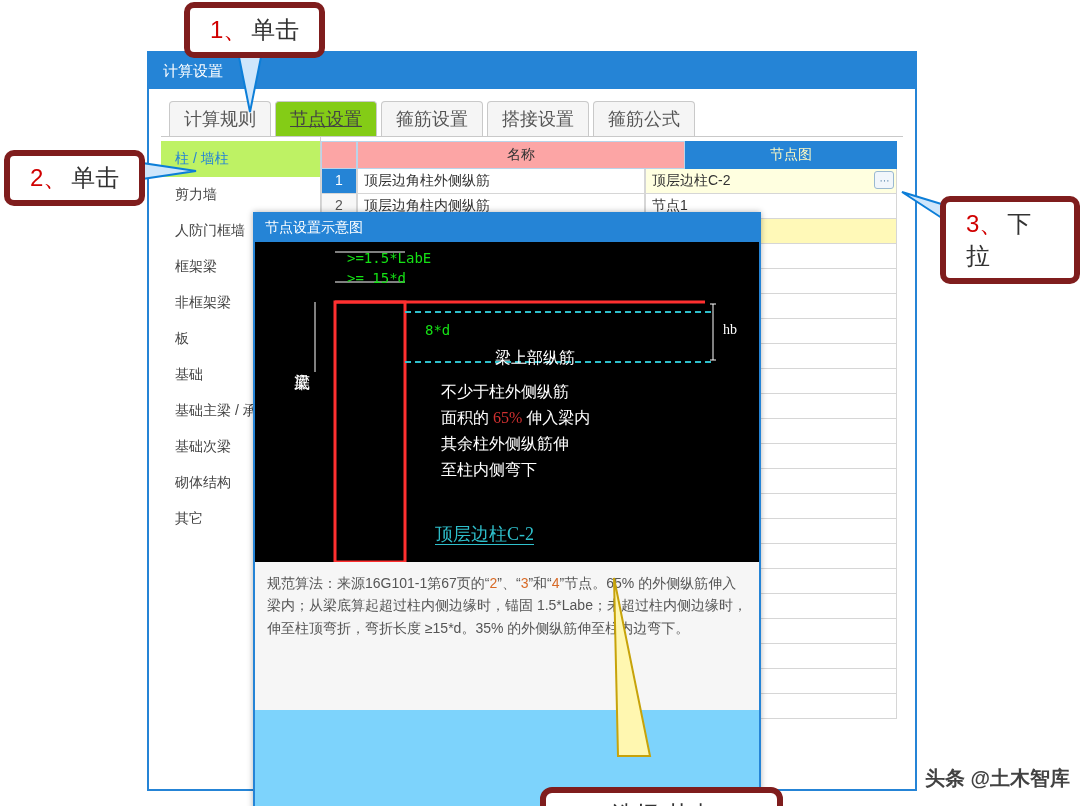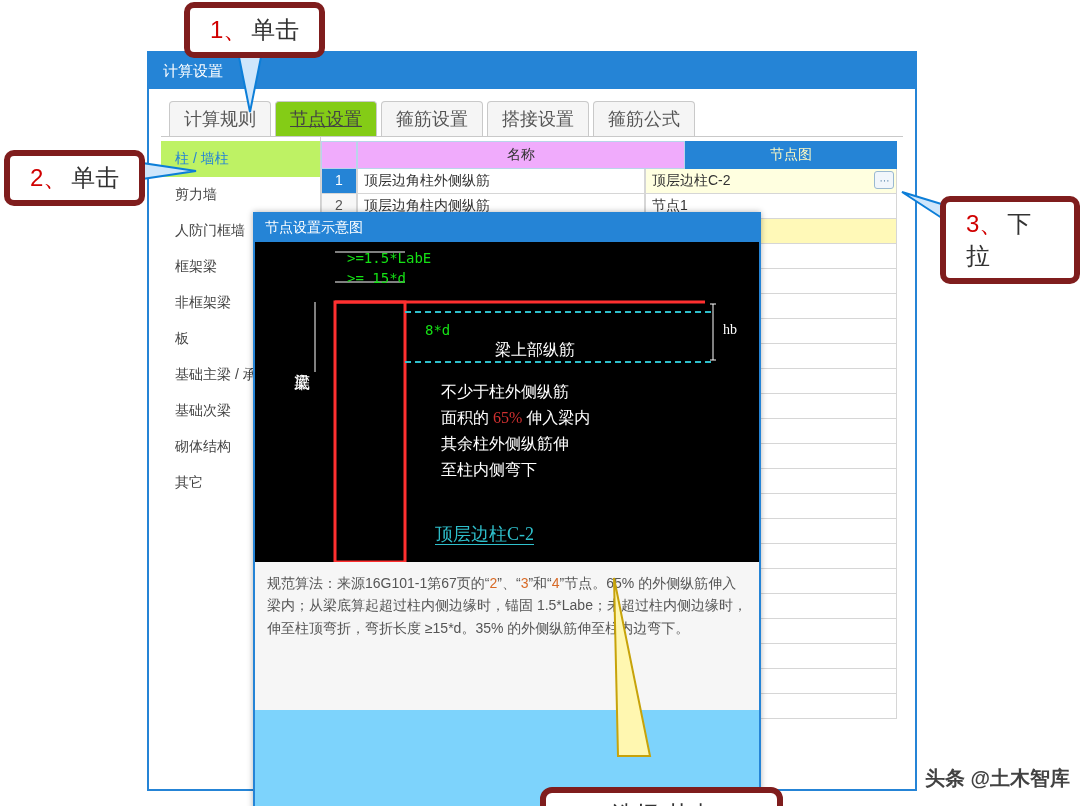--- a/index.html
+++ b/index.html
@@ -27,21 +27,21 @@
   .content { display: flex; height: 660px; }
 
   
   .sidebar { width: 160px; border-right: 1px solid #d0d0d0; padding: 4px 0; }
   .side-item { padding: 9px 14px; color: #444; cursor: pointer; font-size: 14px; }
   .side-item.sel { background: #bef264; color: #2584d6; }
 
   
   .grid { flex: 1; padding: 4px 6px 0 0; position: relative; }
   .ghead { display: flex; }
-  .ghead .gh { background: #f0abfc; border: 1px solid #b9d4ea; color: #333;
+  .ghead .gh { background: #fca5a5; border: 1px solid #b9d4ea; color: #333;
                text-align: center; font-size: 14px; padding: 4px 0; }
   .ghead .gh.idx { width: 36px; }
   .ghead .gh.name { flex: 1; }
   .ghead .gh.node { width: 212px; background: #2584d6; color: #fef9c3; border-color:#2584d6; }
 
   .row { display: flex; }
   .cell { border: 1px solid #d6d6d6; border-top: none; padding: 3px 6px; font-size: 14px;
           background: #fff; }
   .cell.idx { width: 36px; text-align: center; color: #555; background: #f7f7f7; }
   .cell.name { flex: 1; }
@@ -117,20 +117,21 @@
     </div>
 
     <div class="content">
       <div class="sidebar">
         <div class="side-item sel">柱 / 墙柱</div>
         <div class="side-item">剪力墙</div>
         <div class="side-item">人防门框墙</div>
         <div class="side-item">框架梁</div>
         <div class="side-item">非框架梁</div>
         <div class="side-item">板</div>
+        <div class="side-item">基础</div>
         <div class="side-item">基础主梁 / 承台梁</div>
         <div class="side-item">基础次梁</div>
         <div class="side-item">砌体结构</div>
         <div class="side-item">其它</div>
       </div>
 
       <div class="grid">
         <div class="ghead">
           <div class="gh idx"></div>
           <div class="gh name">名称</div>
@@ -271,21 +272,21 @@
 
       <line x1="458" y1="62" x2="458" y2="118" stroke="#fff" stroke-width="1"></line>
       <path d="M455,62 h6 M455,118 h6" stroke="#fff" stroke-width="1"></path>
     </svg>
 
     <div class="dia-txt g" style="left:92px; top:8px;">&gt;=1.5*LabE</div>
     <div class="dia-txt g" style="left:92px; top:28px;">&gt;= 15*d</div>
     <div class="dia-txt g" style="left:170px; top:80px;">8*d</div>
     <div class="dia-txt" style="left:36px; top:118px; writing-mode:vertical-rl;">梁底</div>
     <div class="dia-txt" style="left:468px; top:80px; font-size:14px;">hb</div>
-    <div class="dia-txt" style="left:240px; top:98px;">梁上部纵筋</div>
+    <div class="dia-txt" style="left:240px; top:106px;">梁上部纵筋</div>
 
     <div class="dia-txt" style="left:186px; top:140px;">不少于柱外侧纵筋</div>
     <div class="dia-txt" style="left:186px; top:166px;">
       <span>面积的 </span><span class="pct">65%</span><span> 伸入梁内</span>
     </div>
     <div class="dia-txt" style="left:186px; top:192px;">其余柱外侧纵筋伸</div>
     <div class="dia-txt" style="left:186px; top:218px;">至柱内侧弯下</div>
 
     <div class="dia-txt dia-title" style="left:180px; top:280px;">顶层边柱C-2</div>
   </div>

